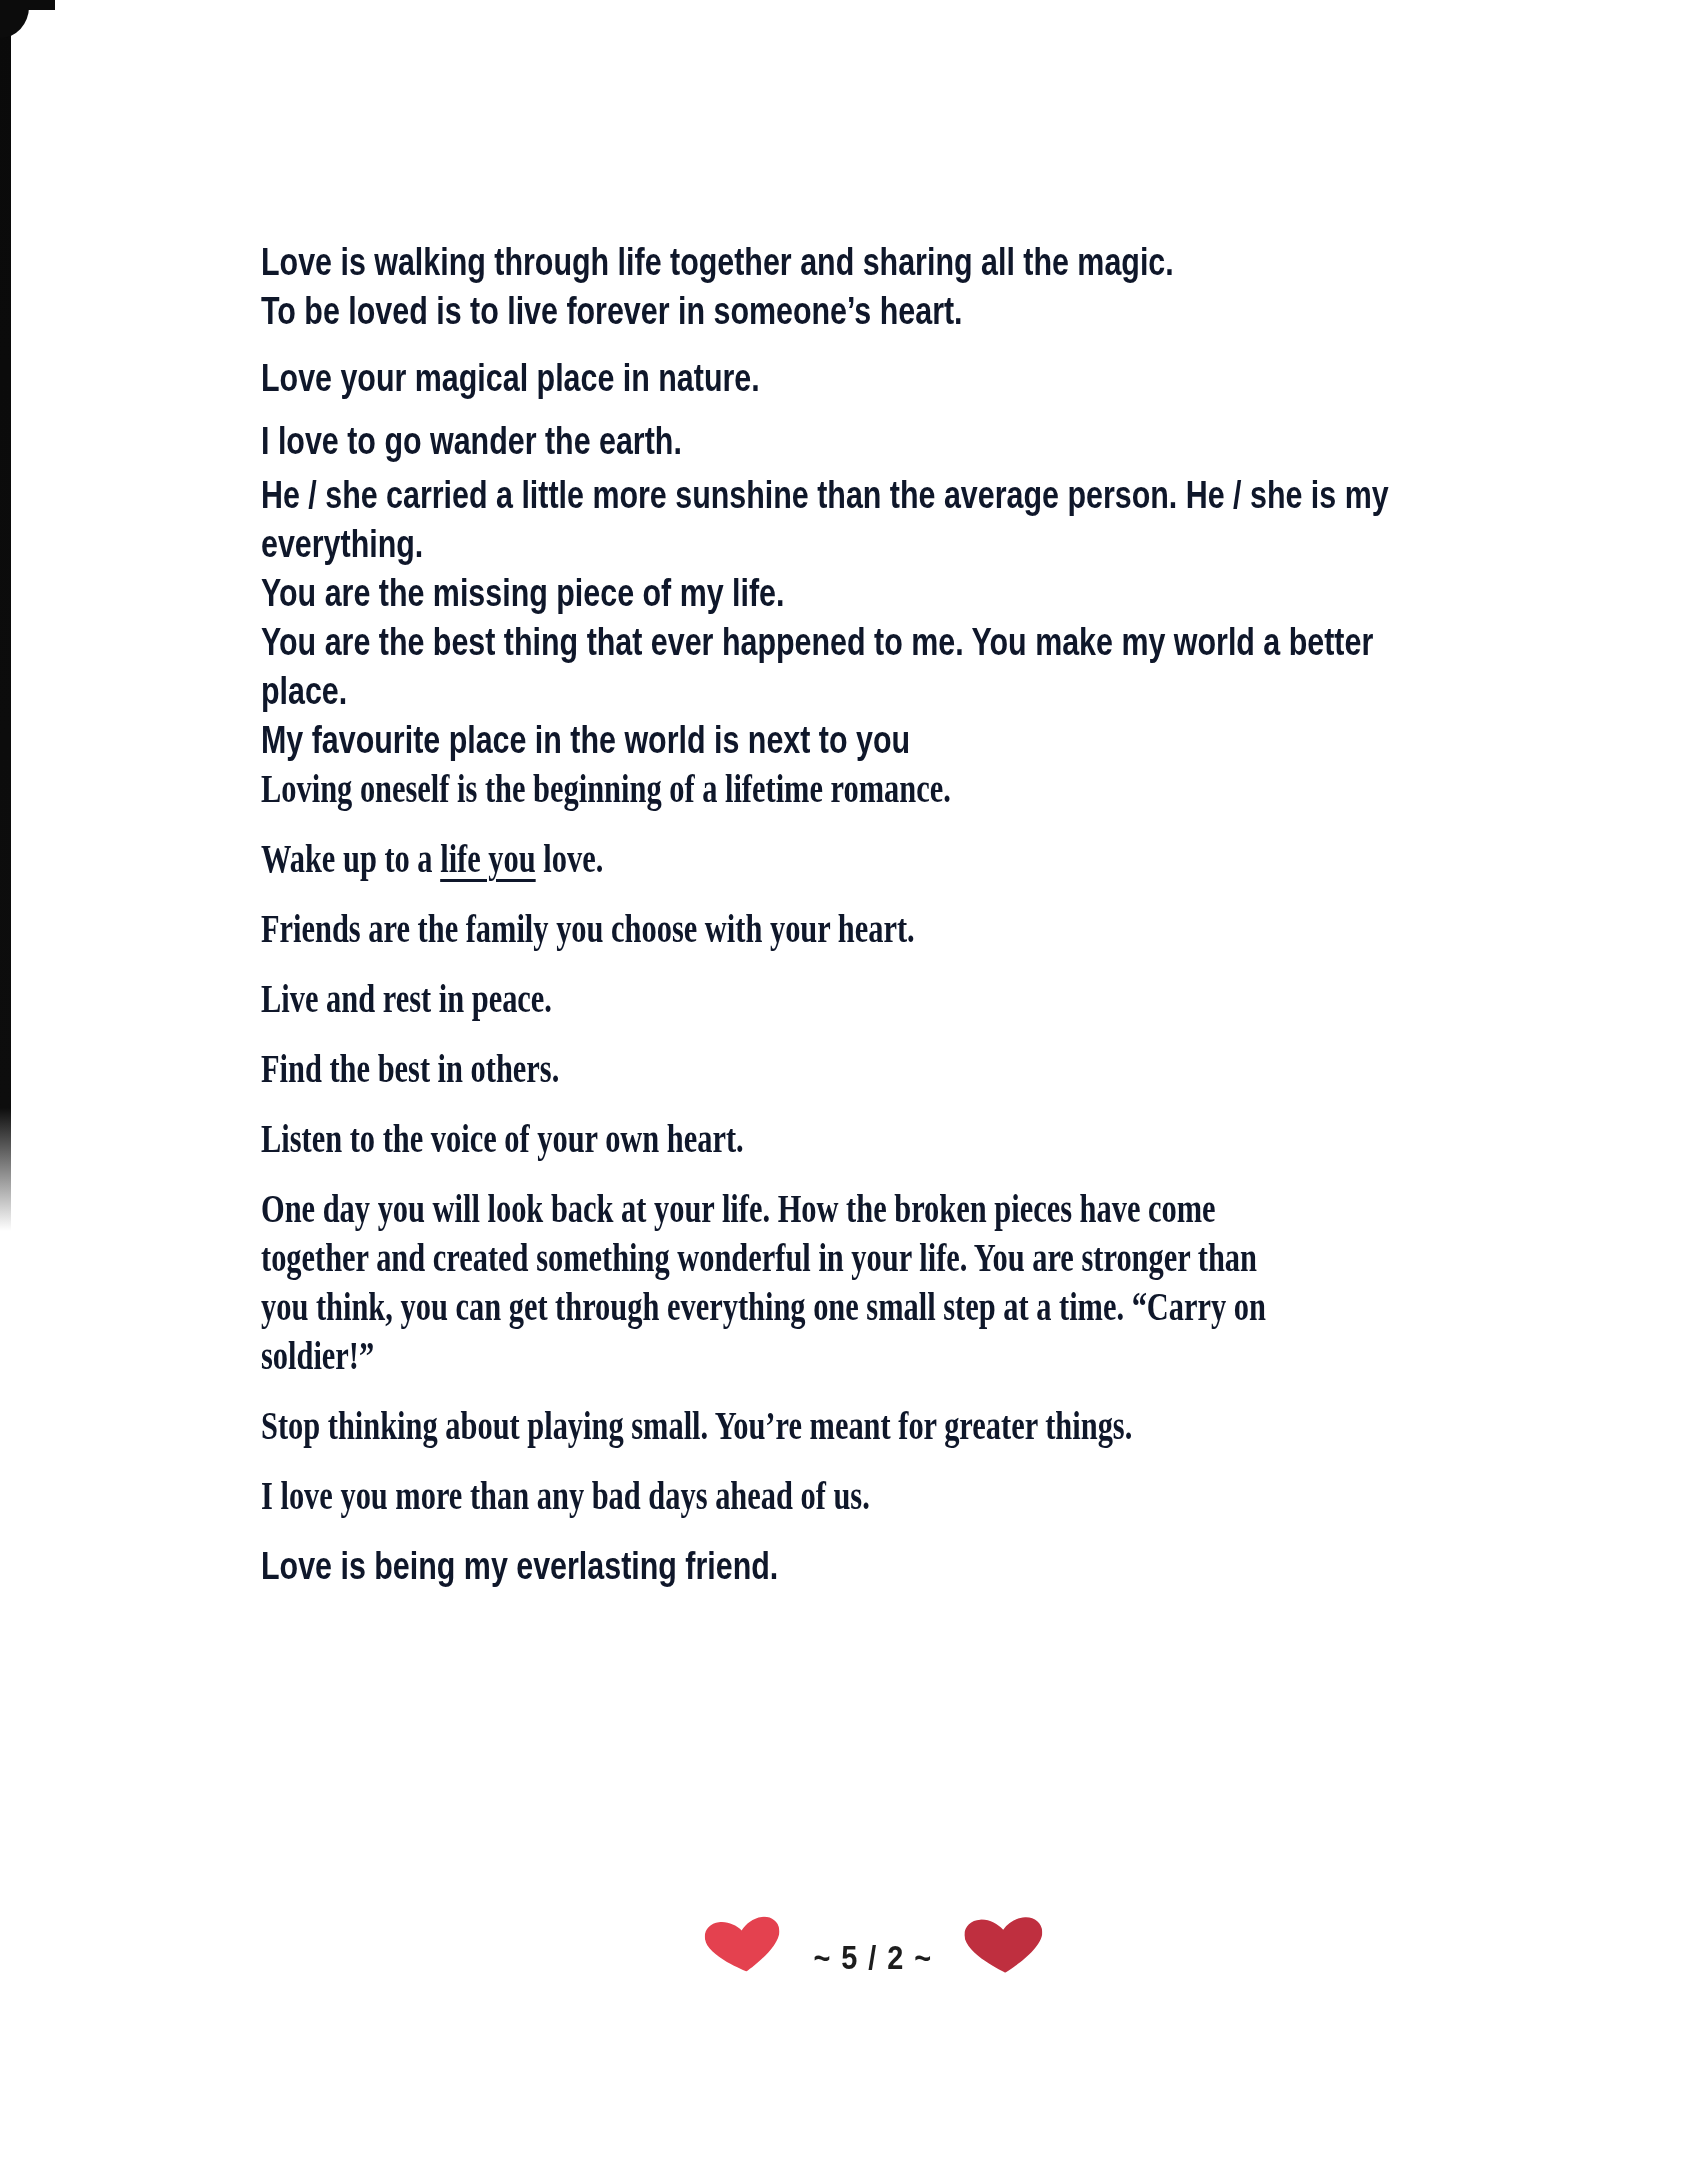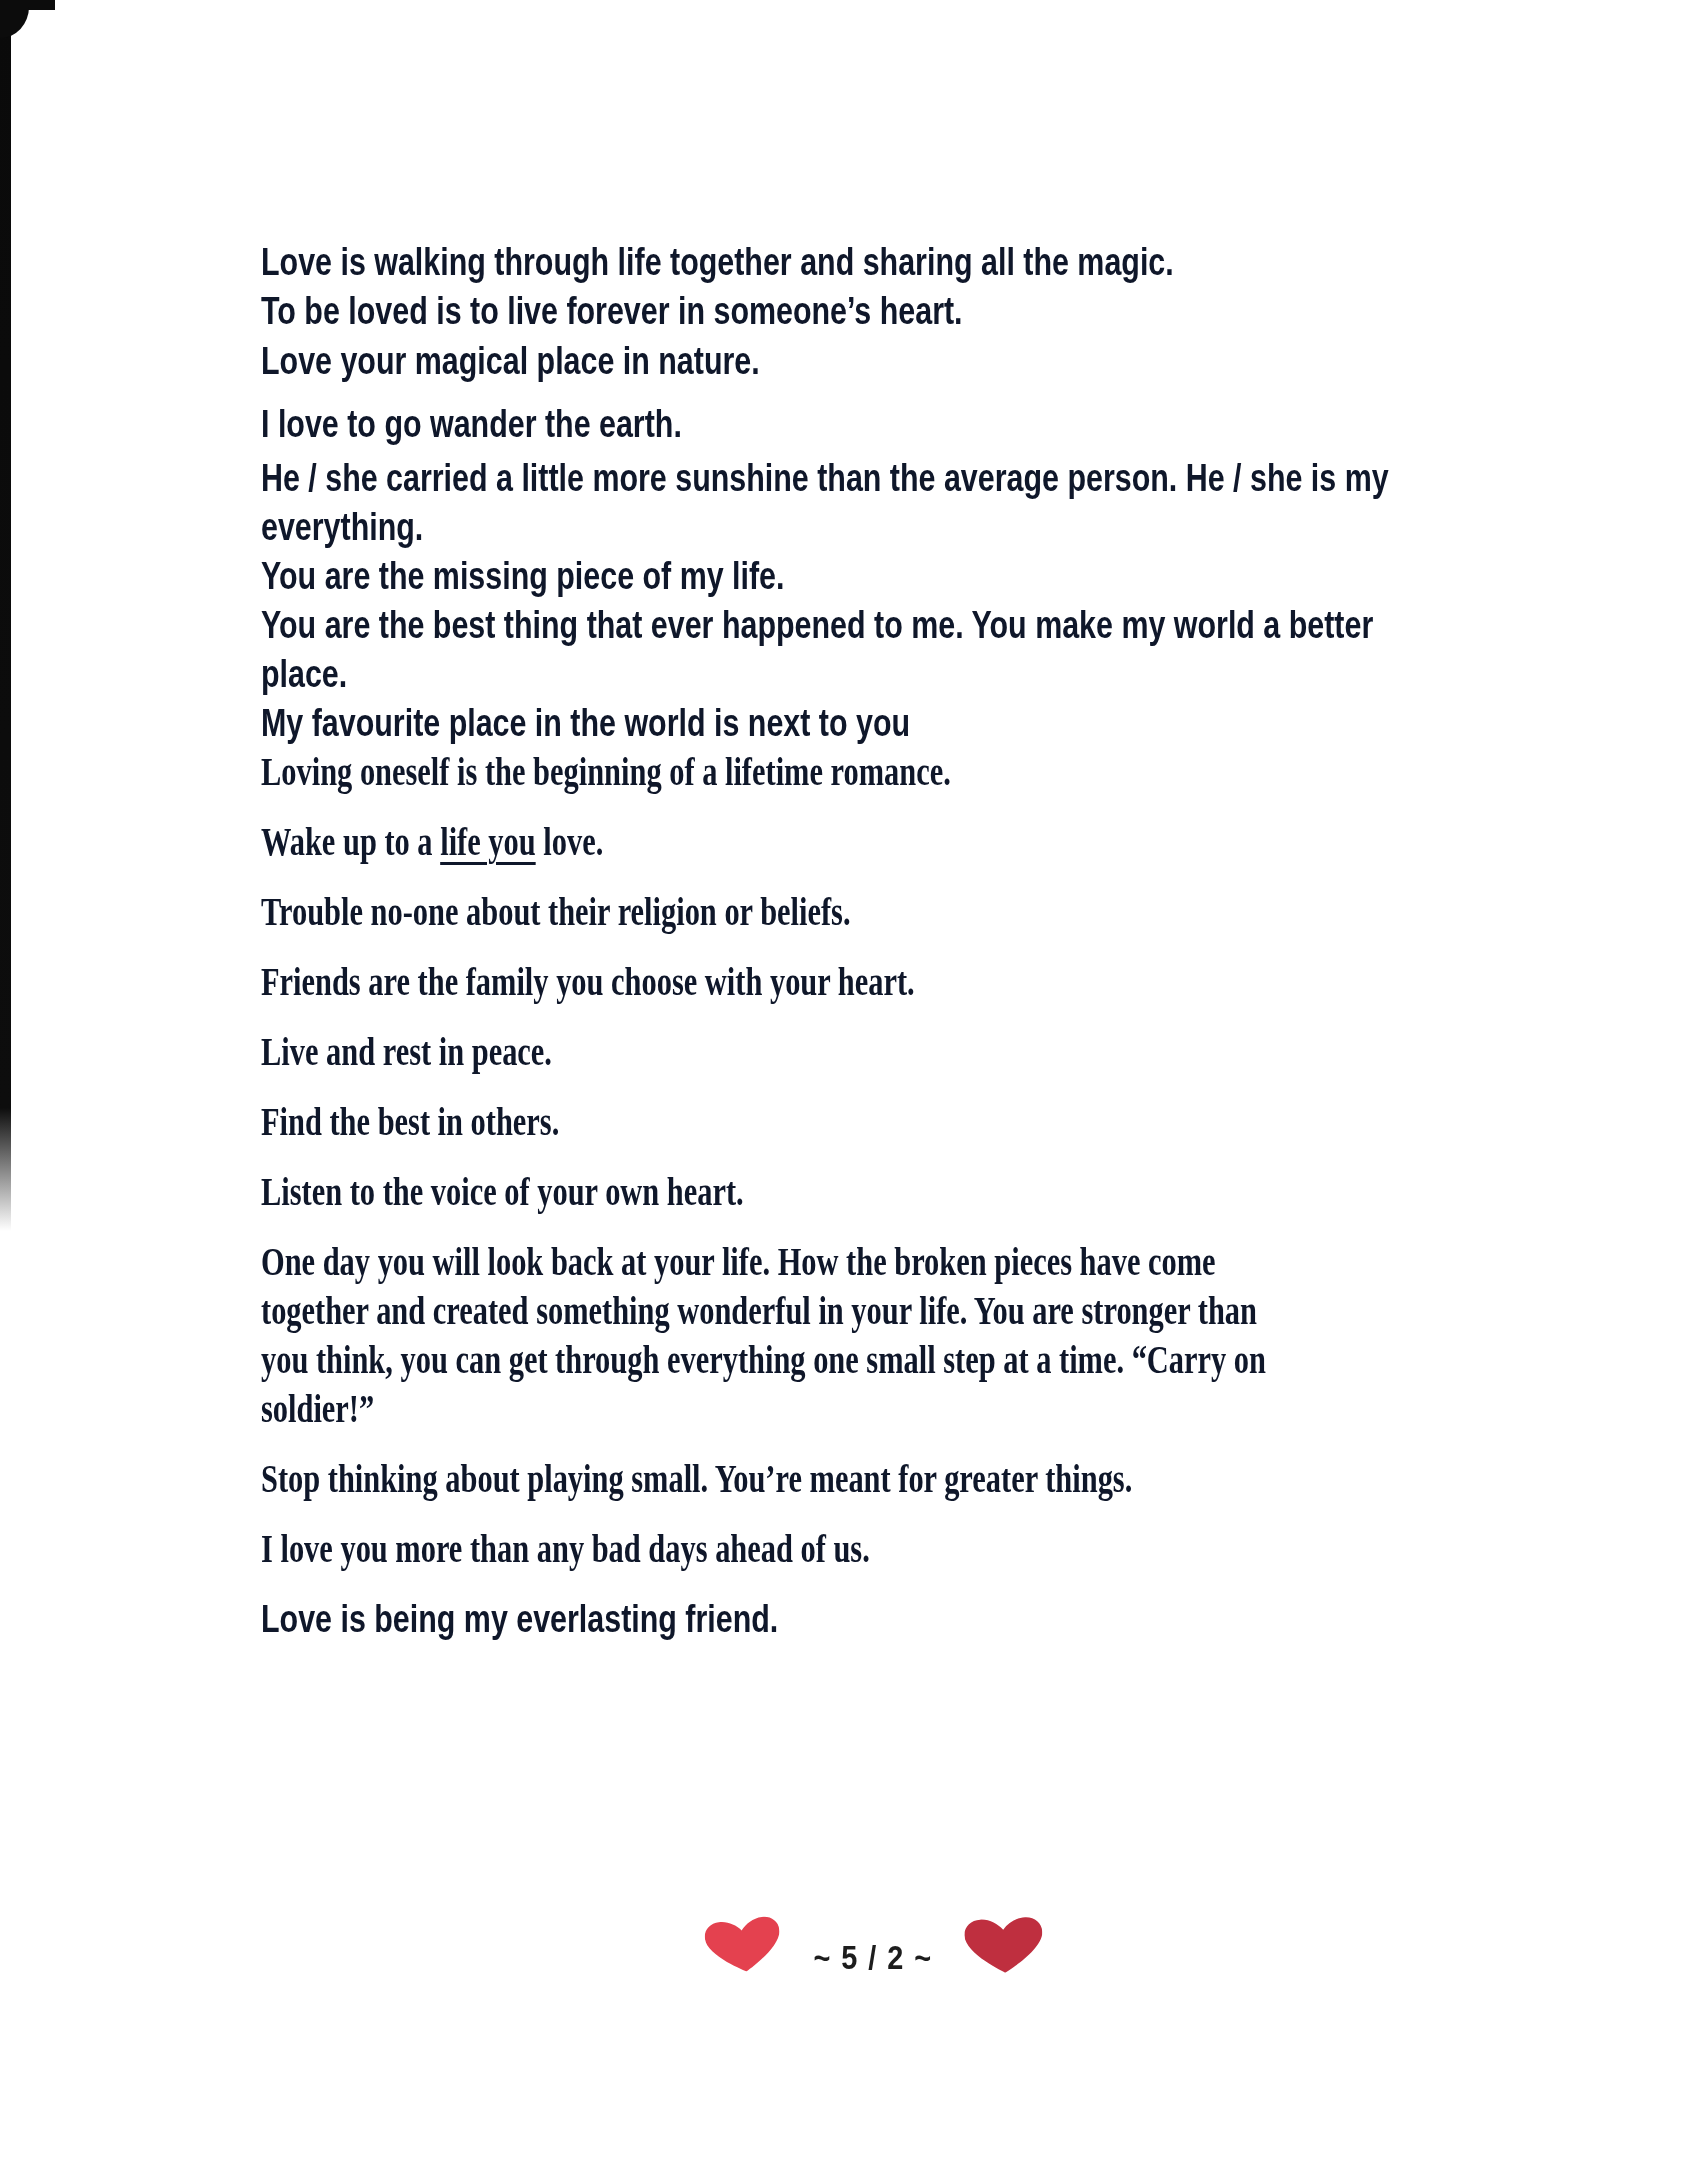--- a/index.html
+++ b/index.html
@@ -29,21 +29,21 @@
 
   
   .doc {
     position: absolute;
     left: 261px;
     top: 237px;
     width: 1278px;
     color: #0f172a;
   }
   .q { margin: 0; padding: 0; }
-  .mb-xs { margin-bottom: 1px; }
+  .mb-xs { margin-bottom: 18px; }
   .mb-sm { margin-bottom: 13.6px; }
   .mb-md { margin-bottom: 5px; }
   .mb-lg { margin-bottom: 21px; font-family: Liberation Serif, serif; }
   .line {
     display: block;
     white-space: nowrap;
     font-size: 39px;
     line-height: 49px;
     font-weight: 600;
     transform: scaleX(0.78);
@@ -116,23 +116,20 @@
   </p>
   <p class="q mb-lg">
     <span class="line">Loving oneself is the beginning of a lifetime romance.</span>
   </p>
 
   <p class="q mb-lg">
     <span class="line"><span>Wake up to a </span><span class="u">life you</span><span> love.</span></span>
   </p>
 
   <p class="q mb-lg">
-    <span class="line">Trouble no-one about their religion or beliefs.</span>
-  </p>
-  <p class="q mb-lg">
     <span class="line">Friends are the family you choose with your heart.</span>
   </p>
   <p class="q mb-lg">
     <span class="line">Live and rest in peace.</span>
   </p>
   <p class="q mb-lg">
     <span class="line">Find the best in others.</span>
   </p>
   <p class="q mb-lg">
     <span class="line">Listen to the voice of your own heart.</span>

